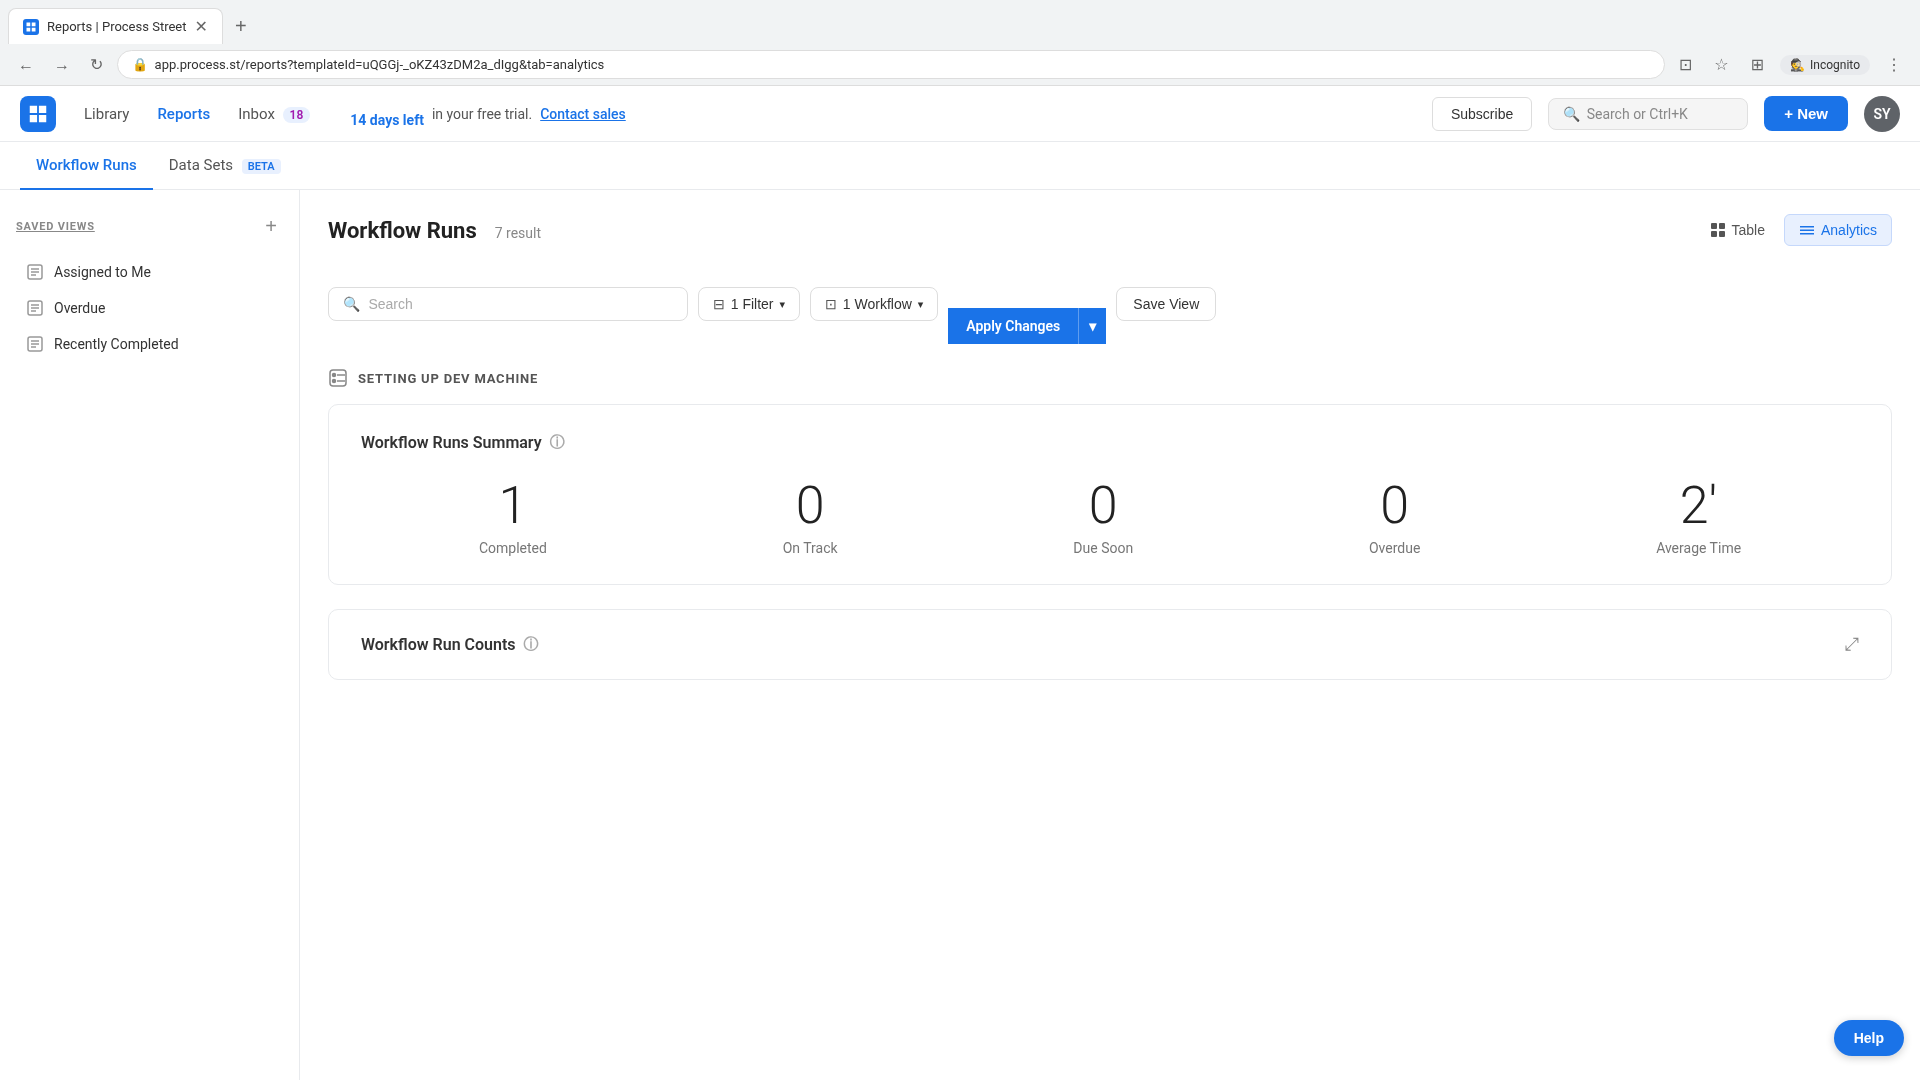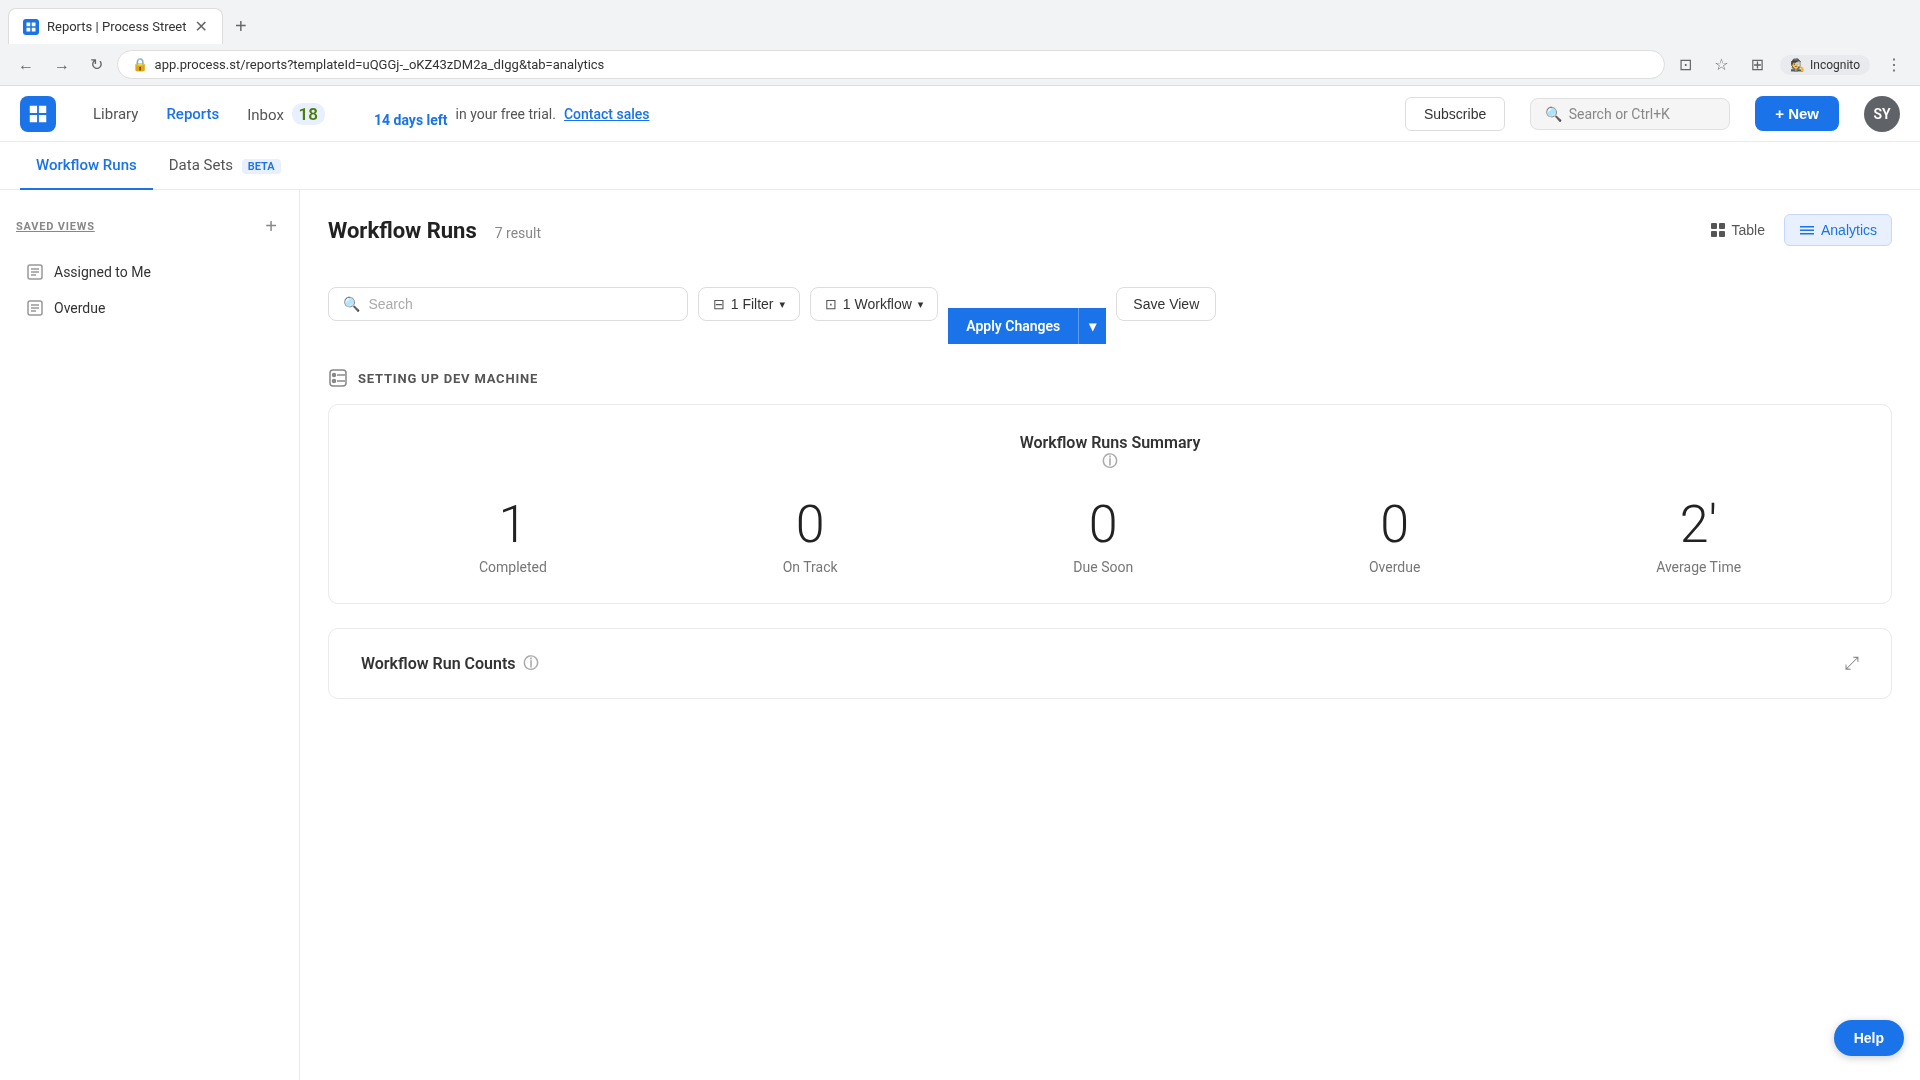--- a/index.html
+++ b/index.html
@@ -14,27 +14,27 @@
     .tab-add { background: none; border: none; font-size: 20px; color: #666; cursor: pointer; padding: 4px 8px; }
     .address-bar { display: flex; align-items: center; padding: 6px 12px; gap: 8px; }
     .nav-btn { background: none; border: none; font-size: 16px; color: #666; cursor: pointer; padding: 4px 6px; border-radius: 4px; }
     .url-bar { flex: 1; background: #fff; border: 1px solid #ddd; border-radius: 20px; padding: 6px 14px; font-size: 13px; color: #333; display: flex; align-items: center; gap: 6px; }
     .url-bar .lock-icon { color: #555; }
     .browser-actions { display: flex; align-items: center; gap: 10px; }
     .browser-action-btn { background: none; border: none; font-size: 16px; color: #666; cursor: pointer; padding: 4px 6px; border-radius: 4px; }
     .incognito-badge { background: #e8eaed; border-radius: 12px; padding: 3px 10px; font-size: 12px; color: #333; display: flex; align-items: center; gap: 5px; cursor: pointer; }
 
     
-    .app-header { display: flex; align-items: center; padding: 0 20px; height: 56px; border-bottom: 1px solid #e8eaed; background: #fff; gap: 25px; }
+    .app-header { display: flex; align-items: center; padding: 0 20px; height: 56px; border-bottom: 1px solid #e8eaed; background: #fff; gap: 16px; }
     .logo { width: 36px; height: 36px; background: #1a73e8; border-radius: 8px; display: flex; align-items: center; justify-content: center; flex-shrink: 0; }
     .logo svg { width: 22px; height: 22px; fill: white; }
     .nav-links { display: flex; align-items: center; gap: 4px; }
     .nav-link { padding: 6px 12px; border-radius: 6px; font-size: 15px; color: #555; cursor: pointer; text-decoration: none; }
     .nav-link.active { color: #1a73e8; font-weight: 500; }
-    .inbox-badge { background: #e8f0fe; color: #4d7c0f; border-radius: 10px; padding: 1px 7px; font-size: 17px; font-weight: 600; margin-left: 4px; margin-top: 24px; }
+    .inbox-badge { background: #e8f0fe; color: #a21caf; border-radius: 10px; padding: 1px 7px; font-size: 12px; font-weight: 600; margin-left: 4px; margin-top: 24px; }
     .trial-banner { display: flex; align-items: center; gap: 8px; margin-left: 12px; font-size: 14px; }
     .trial-text-bold { font-weight: 700; color: #1a73e8; margin-top: 12px; }
     .trial-text { color: #555; }
     .contact-sales { color: #1a73e8; text-decoration: underline; cursor: pointer; font-weight: 500; }
     .header-spacer { flex: 1; }
     .subscribe-btn { background: #fff; border: 1px solid #ddd; border-radius: 6px; padding: 8px 18px; font-size: 14px; font-weight: 500; color: #333; cursor: pointer; }
     .search-bar { display: flex; align-items: center; gap: 6px; background: #f5f5f5; border: 1px solid #e0e0e0; border-radius: 8px; padding: 7px 14px; min-width: 200px; font-size: 14px; color: #888; cursor: pointer; }
     .new-btn { display: flex; align-items: center; gap: 6px; background: #1a73e8; color: #fff; border: none; border-radius: 8px; padding: 9px 20px; font-size: 15px; font-weight: 600; cursor: pointer; }
     .avatar { width: 36px; height: 36px; background: #5f6368; border-radius: 50%; display: flex; align-items: center; justify-content: center; color: #fff; font-weight: 600; font-size: 14px; cursor: pointer; }
 
@@ -76,21 +76,21 @@
     .apply-changes-divider { width: 1px; background: rgba(255,255,255,0.3); height: 36px; }
     .apply-changes-dropdown { padding: 9px 10px; display: flex; align-items: center; }
     .save-view-btn { background: #fff; border: 1px solid #ddd; border-radius: 8px; padding: 8px 16px; font-size: 14px; font-weight: 500; color: #333; cursor: pointer; }
 
     
     .section-label { display: flex; align-items: center; gap: 10px; margin-bottom: 16px; }
     .section-title-text { font-size: 13px; font-weight: 700; letter-spacing: 0.8px; color: #555; text-transform: uppercase; }
 
     
     .summary-card { border: 1px solid #e8eaed; border-radius: 10px; padding: 28px 32px; margin-bottom: 24px; }
-    .summary-card-header { display: flex; align-items: center; margin-bottom: 28px; font-size: 16px; font-weight: 600; color: #333; flex-direction: column; }
+    .summary-card-header { display: flex; align-items: center; gap: 8px; margin-bottom: 28px; font-size: 16px; font-weight: 600; color: #333; }
     .info-icon { color: #aaa; cursor: pointer; font-size: 15px; }
     .summary-stats { display: flex; align-items: center; justify-content: space-around; }
     .stat-item { display: flex; flex-direction: column; align-items: center; gap: 8px; }
     .stat-number { font-size: 52px; font-weight: 300; color: #222; line-height: 1; }
     .stat-label { font-size: 14px; color: #777; font-weight: 400; }
 
     
     .counts-card { border: 1px solid #e8eaed; border-radius: 10px; padding: 24px 32px; }
     .counts-card-header { display: flex; align-items: center; justify-content: space-between; }
     .counts-card-title { display: flex; align-items: center; gap: 8px; font-size: 16px; font-weight: 600; color: #333; }
@@ -191,20 +191,29 @@
       <span>Assigned to Me</span>
     </div>
     <div class="sidebar-item">
       <svg class="sidebar-icon" viewBox="0 0 18 18" fill="none" stroke="#555" stroke-width="1.5">
           <rect x="2" y="2" width="14" height="14" rx="2"></rect>
           <line x1="5" y1="6" x2="13" y2="6"></line>
           <line x1="5" y1="9" x2="13" y2="9"></line>
           <line x1="5" y1="12" x2="10" y2="12"></line>
         </svg>
       <span>Overdue</span>
+    </div>
+    <div class="sidebar-item">
+      <svg class="sidebar-icon" viewBox="0 0 18 18" fill="none" stroke="#555" stroke-width="1.5">
+          <rect x="2" y="2" width="14" height="14" rx="2"></rect>
+          <line x1="5" y1="6" x2="13" y2="6"></line>
+          <line x1="5" y1="9" x2="13" y2="9"></line>
+          <line x1="5" y1="12" x2="10" y2="12"></line>
+        </svg>
+      <span>Recently Completed</span>
     </div>
   </aside>
 
   <main class="content">
 
     <div class="content-header">
       <div style="display:flex;align-items:baseline;gap:8px;">
         <h1 class="content-title">Workflow Runs</h1>
         <span class="result-count">7 result</span>
       </div>

